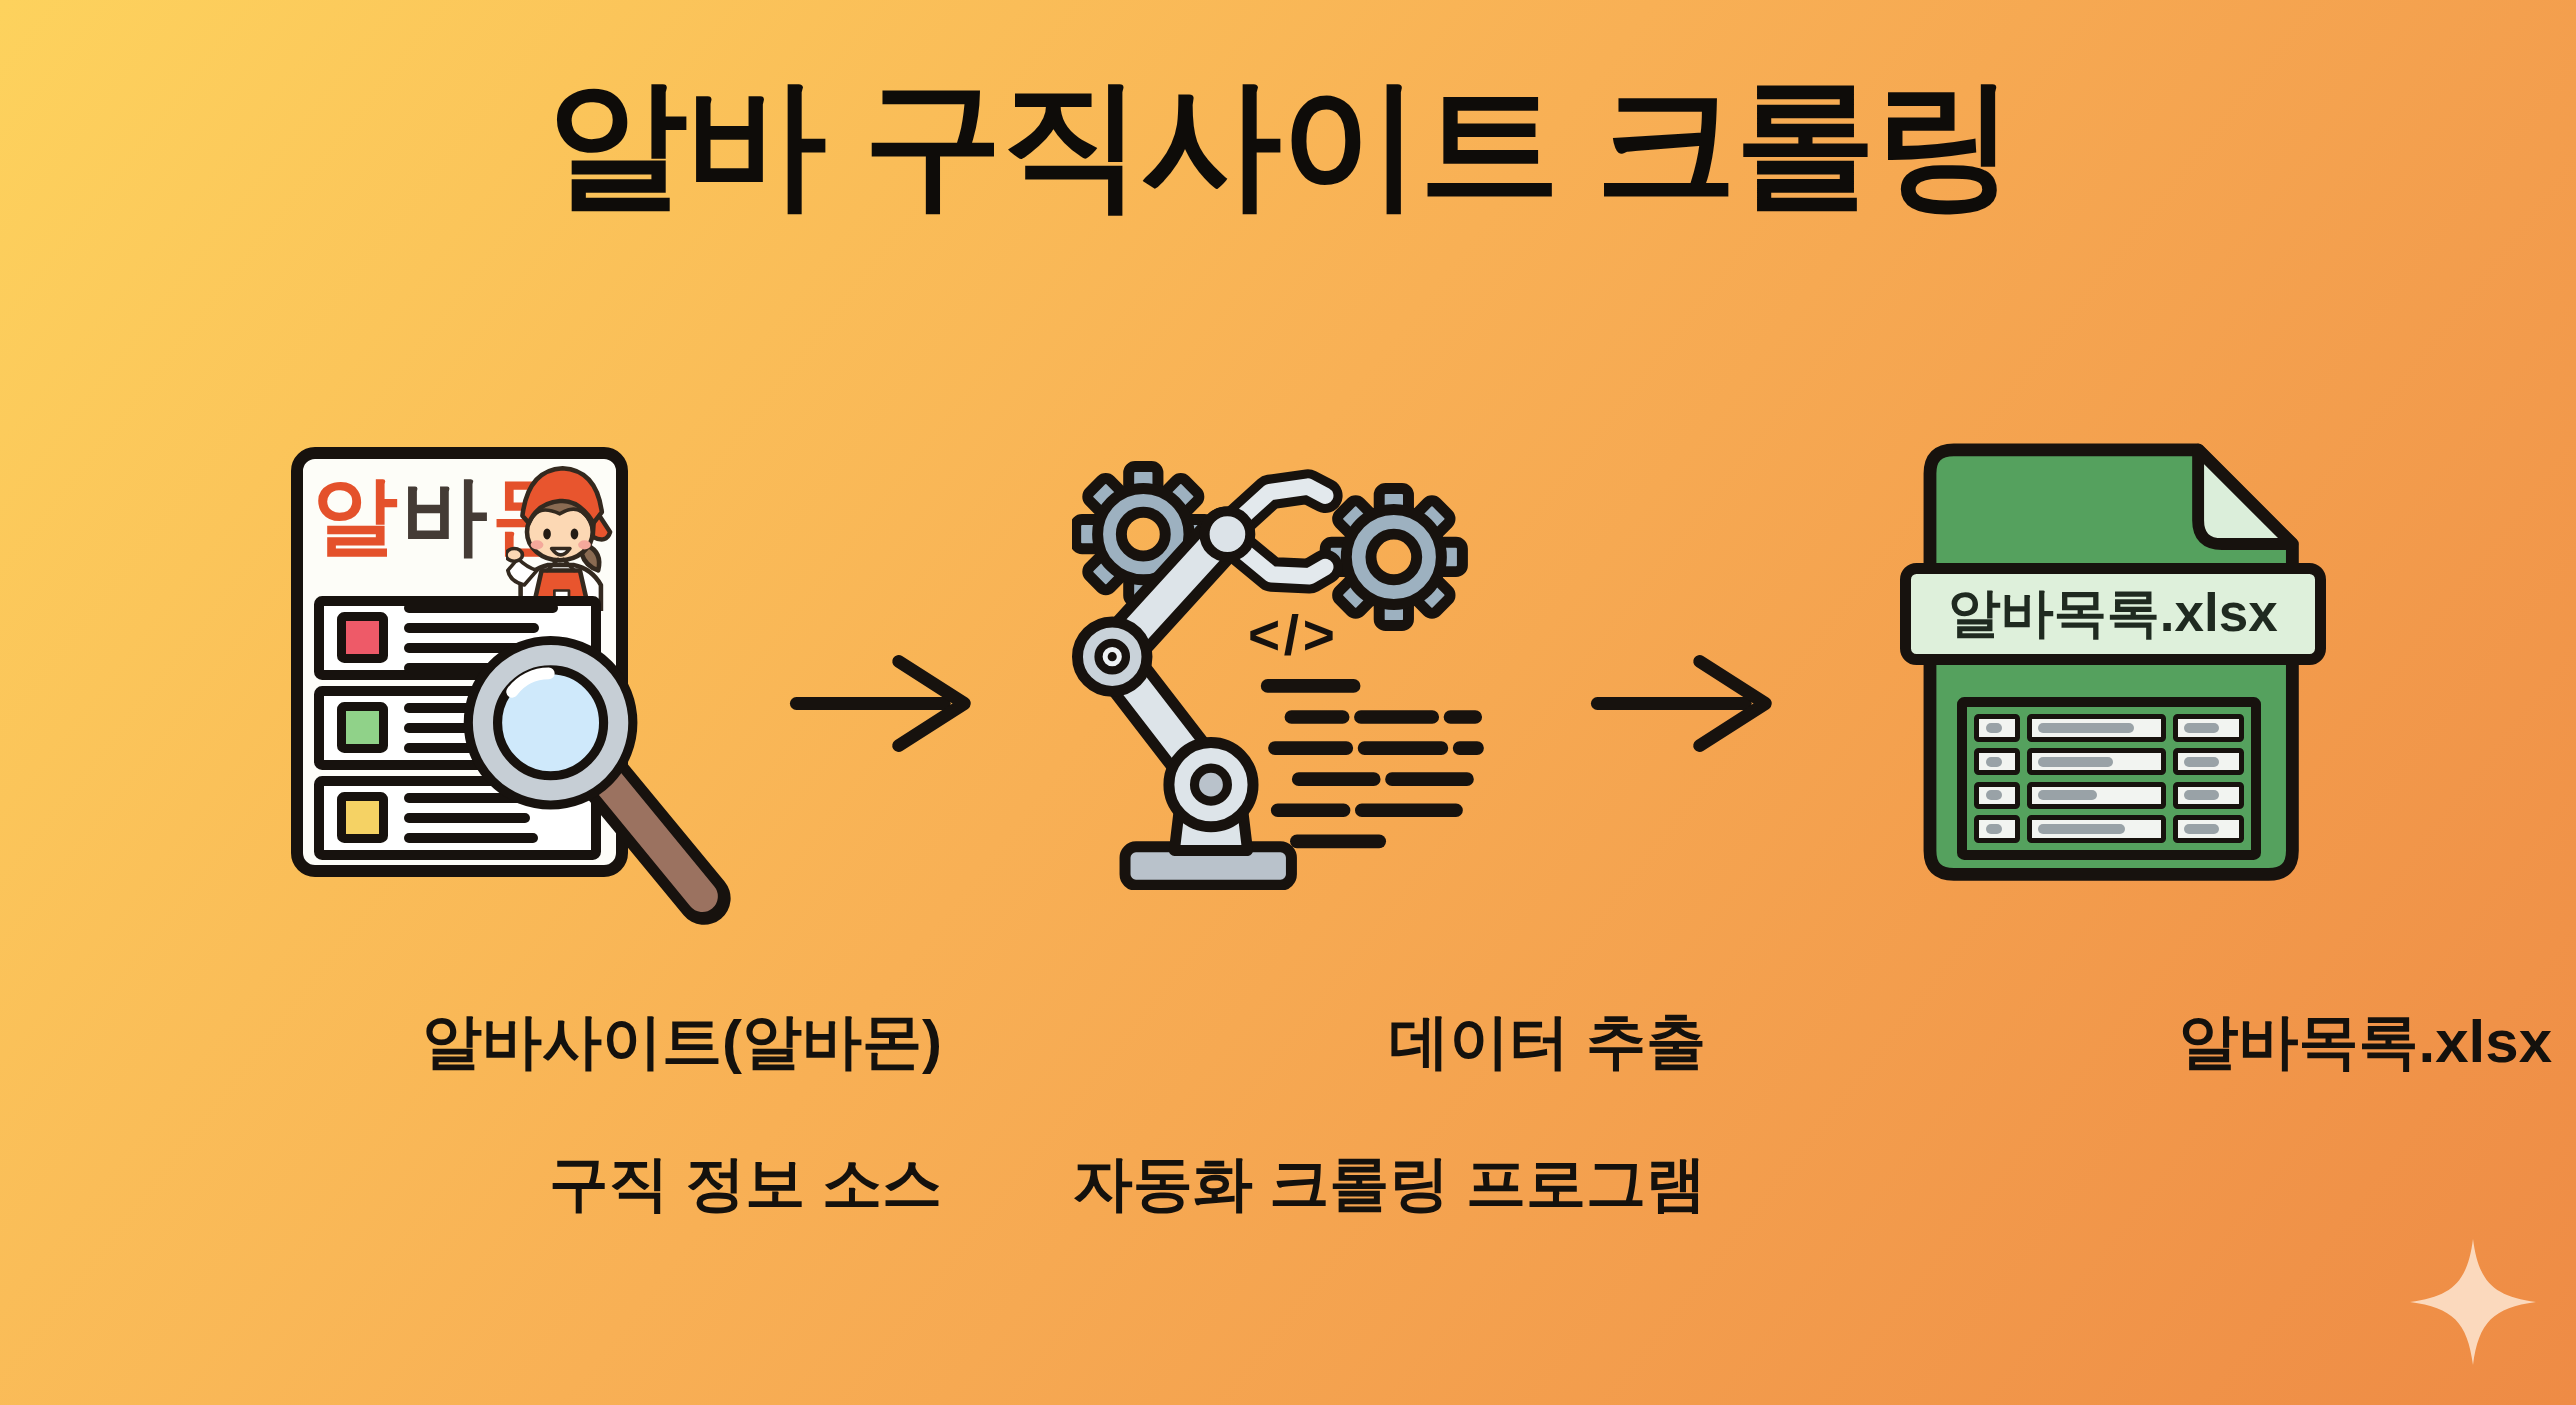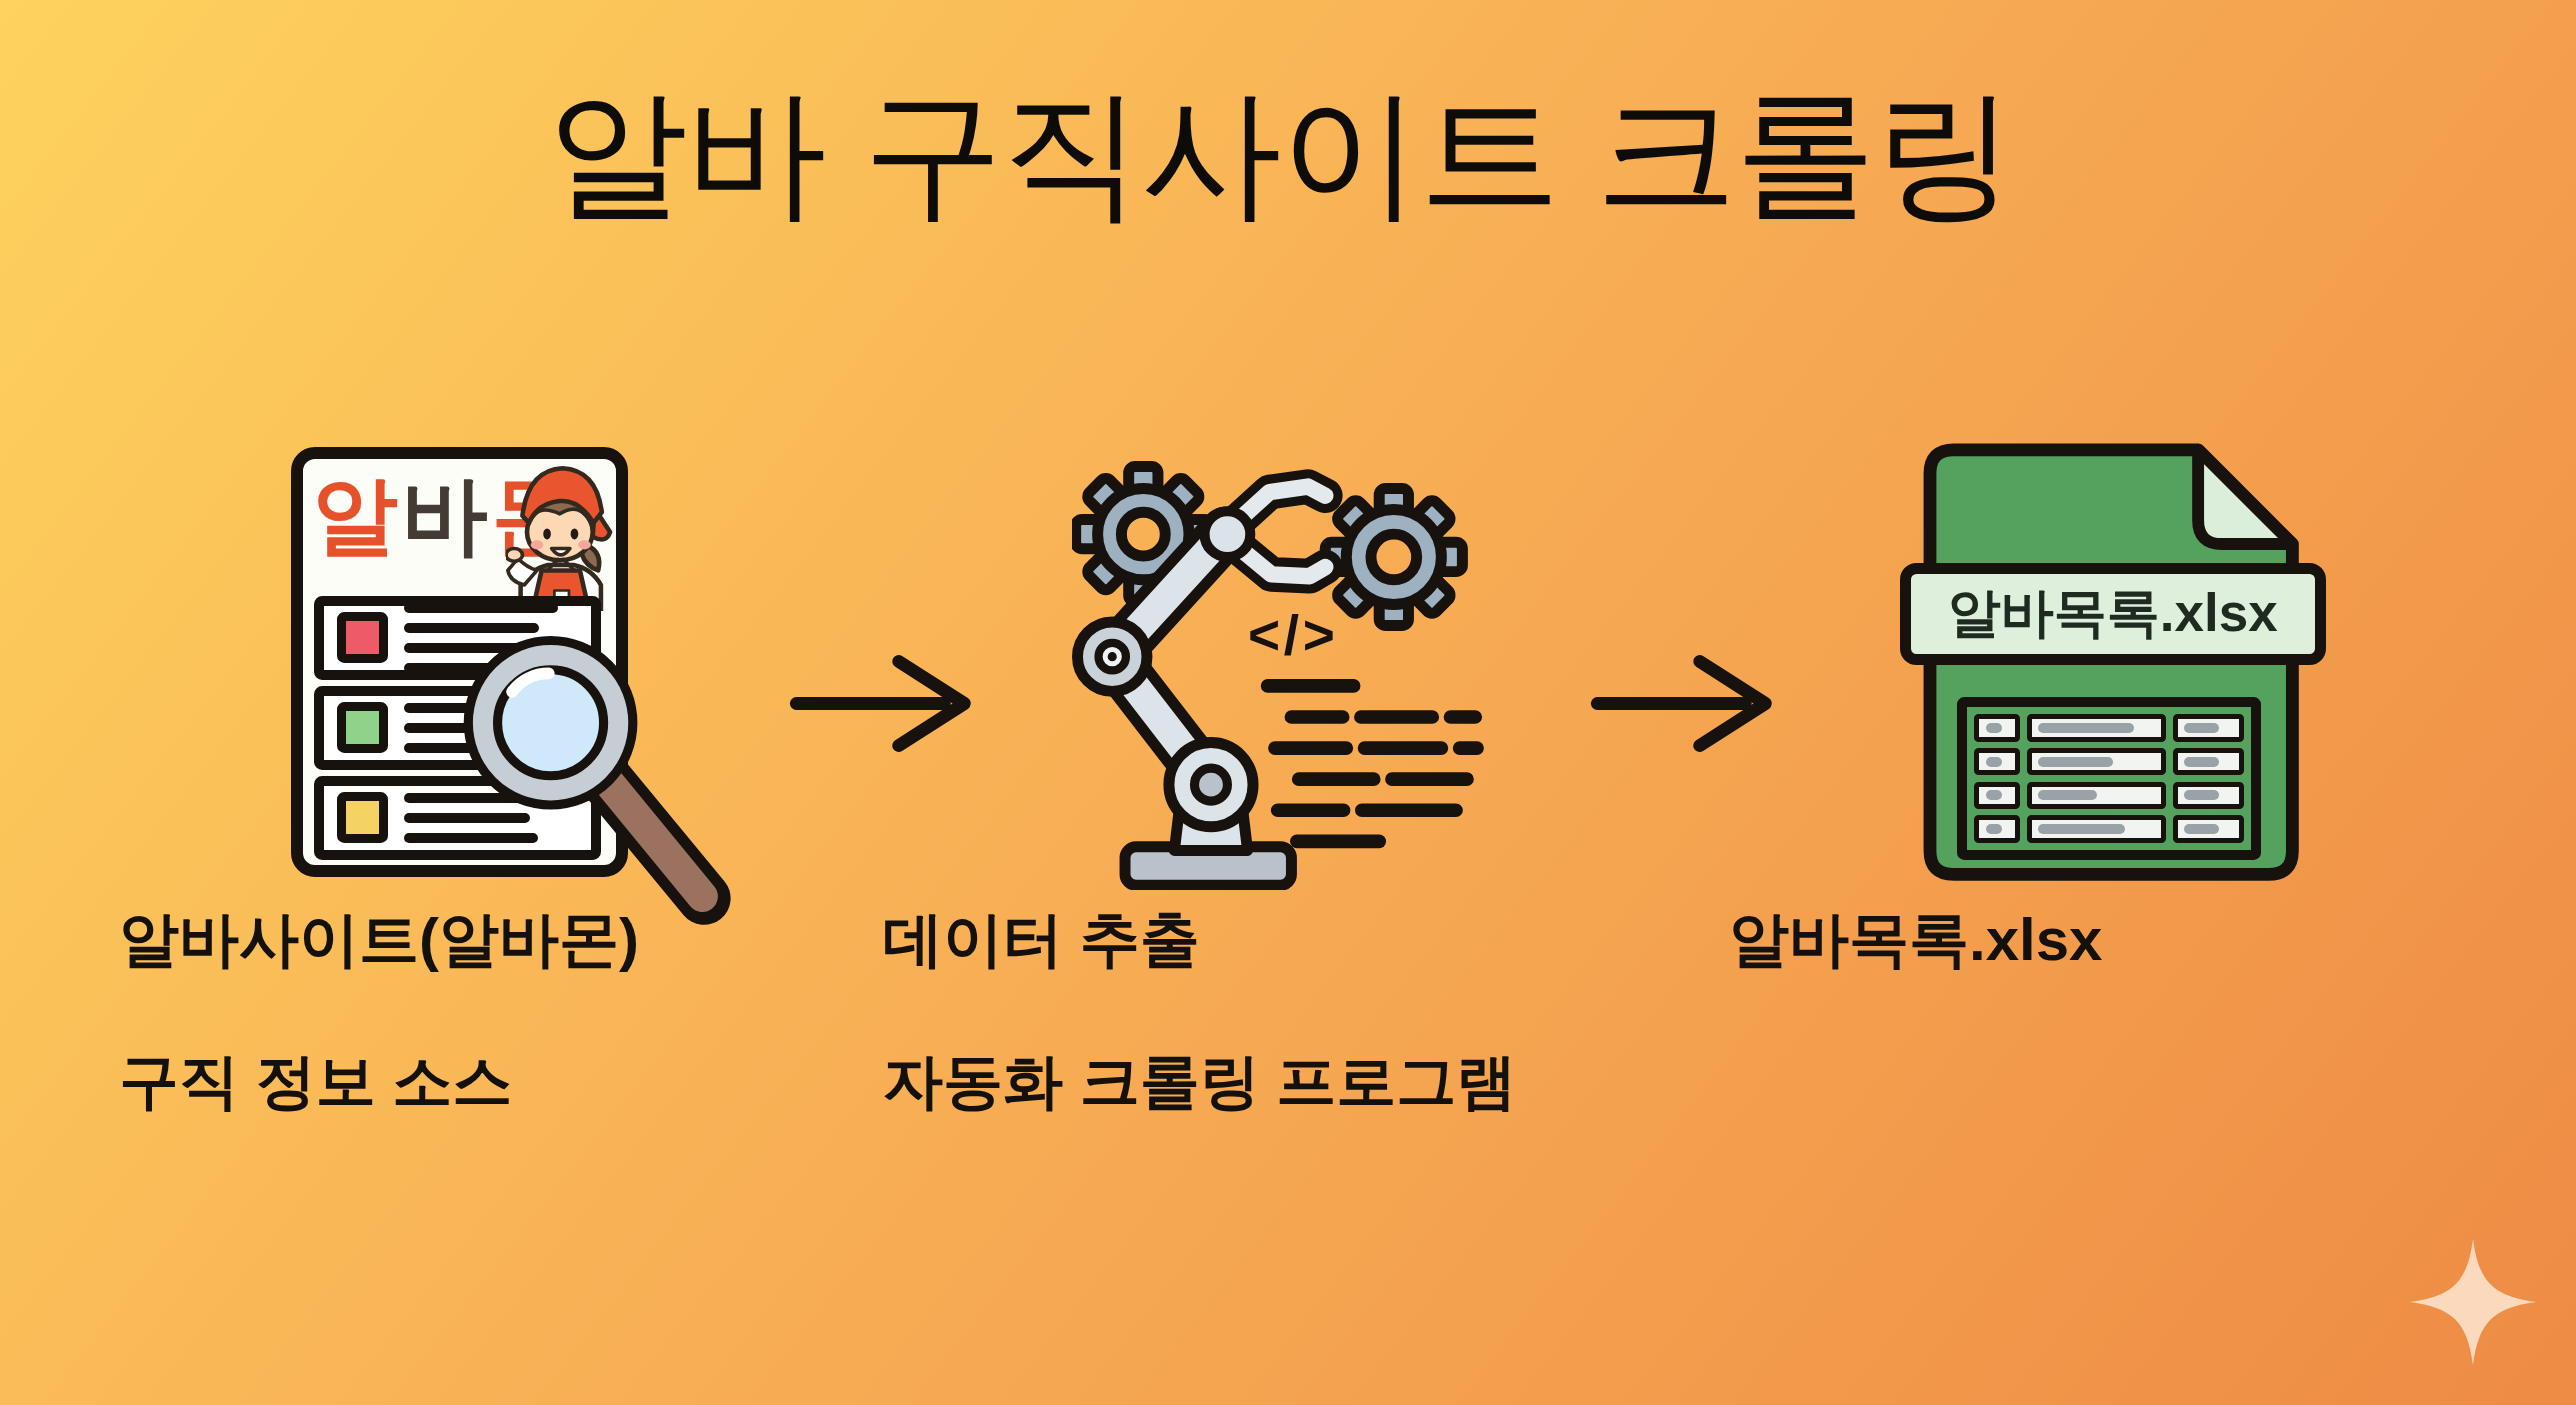--- a/index.html
+++ b/index.html
@@ -2,22 +2,22 @@
 <html style="font-size:14.6px"><head>
 <meta charset="utf-8">
 <style>
   html,body{margin:0;padding:0;}
   body{font-family:"Liberation Sans","DejaVu Sans",sans-serif;}
   .canvas{
     position:relative;width:2576px;height:1405px;overflow:hidden;
     background:linear-gradient(128deg,#fdd25d 0%,#f8b055 45%,#ee8b45 100%);
   }
   .title{
-    position:absolute;left:0;right:16px;top:48px;margin:12px;text-align:center;
-    font-size:141px;font-weight:400;color:#0e0c09;letter-spacing:-1.8px;
+    position:absolute;left:0;right:16px;top:48px;margin:2px;text-align:center;
+    font-size:141px;font-weight:700;color:#0e0c09;letter-spacing:-1.8px;
   }
   .icon{position:absolute;}
   
   .doc{left:291px;top:430px;width:457px;height:517px;}
   .paper{
     position:absolute;left:0;top:16.5px;width:337px;height:430px;box-sizing:border-box;
     background:#fdfdf8;border:12px solid #17120e;border-radius:24px;
   }
   .albamon-logo{
     position:absolute;left:9.1px;top:11px;font-size:86px;font-weight:900;
@@ -62,21 +62,21 @@
     display:flex;align-items:center;padding:0 6.4px;
   }
   .t-cell.c1{flex:0 0 46px;}
   .t-cell.c2{flex:1 1 auto;}
   .t-cell.c3{flex:0 0 71px;}
   .t-cell b{display:block;height:10px;background:#99a2a7;border-radius:5.5px;}
   
   .arrow{position:absolute;width:201px;height:117px;}
   .arrow-1{left:789px;top:645px;}
   .arrow-2{left:1590px;top:645px;}
-  .caption{position:absolute;top:904px;width:823px;text-align:left;color:#14110d;}
+  .caption{position:absolute;top:1006px;width:823px;text-align:right;color:#14110d;}
   .caption p{margin:0;font-size:60px;font-weight:800;line-height:1.2;}
   .caption p + p{margin-top:70px;}
   .cap-1{left:119px;}
   .cap-2{left:883px;}
   .cap-3{left:1729px;}
   .sparkle{position:absolute;left:2410px;top:1239px;width:126px;height:126px;}
 </style>
 </head>
 <body>
 

